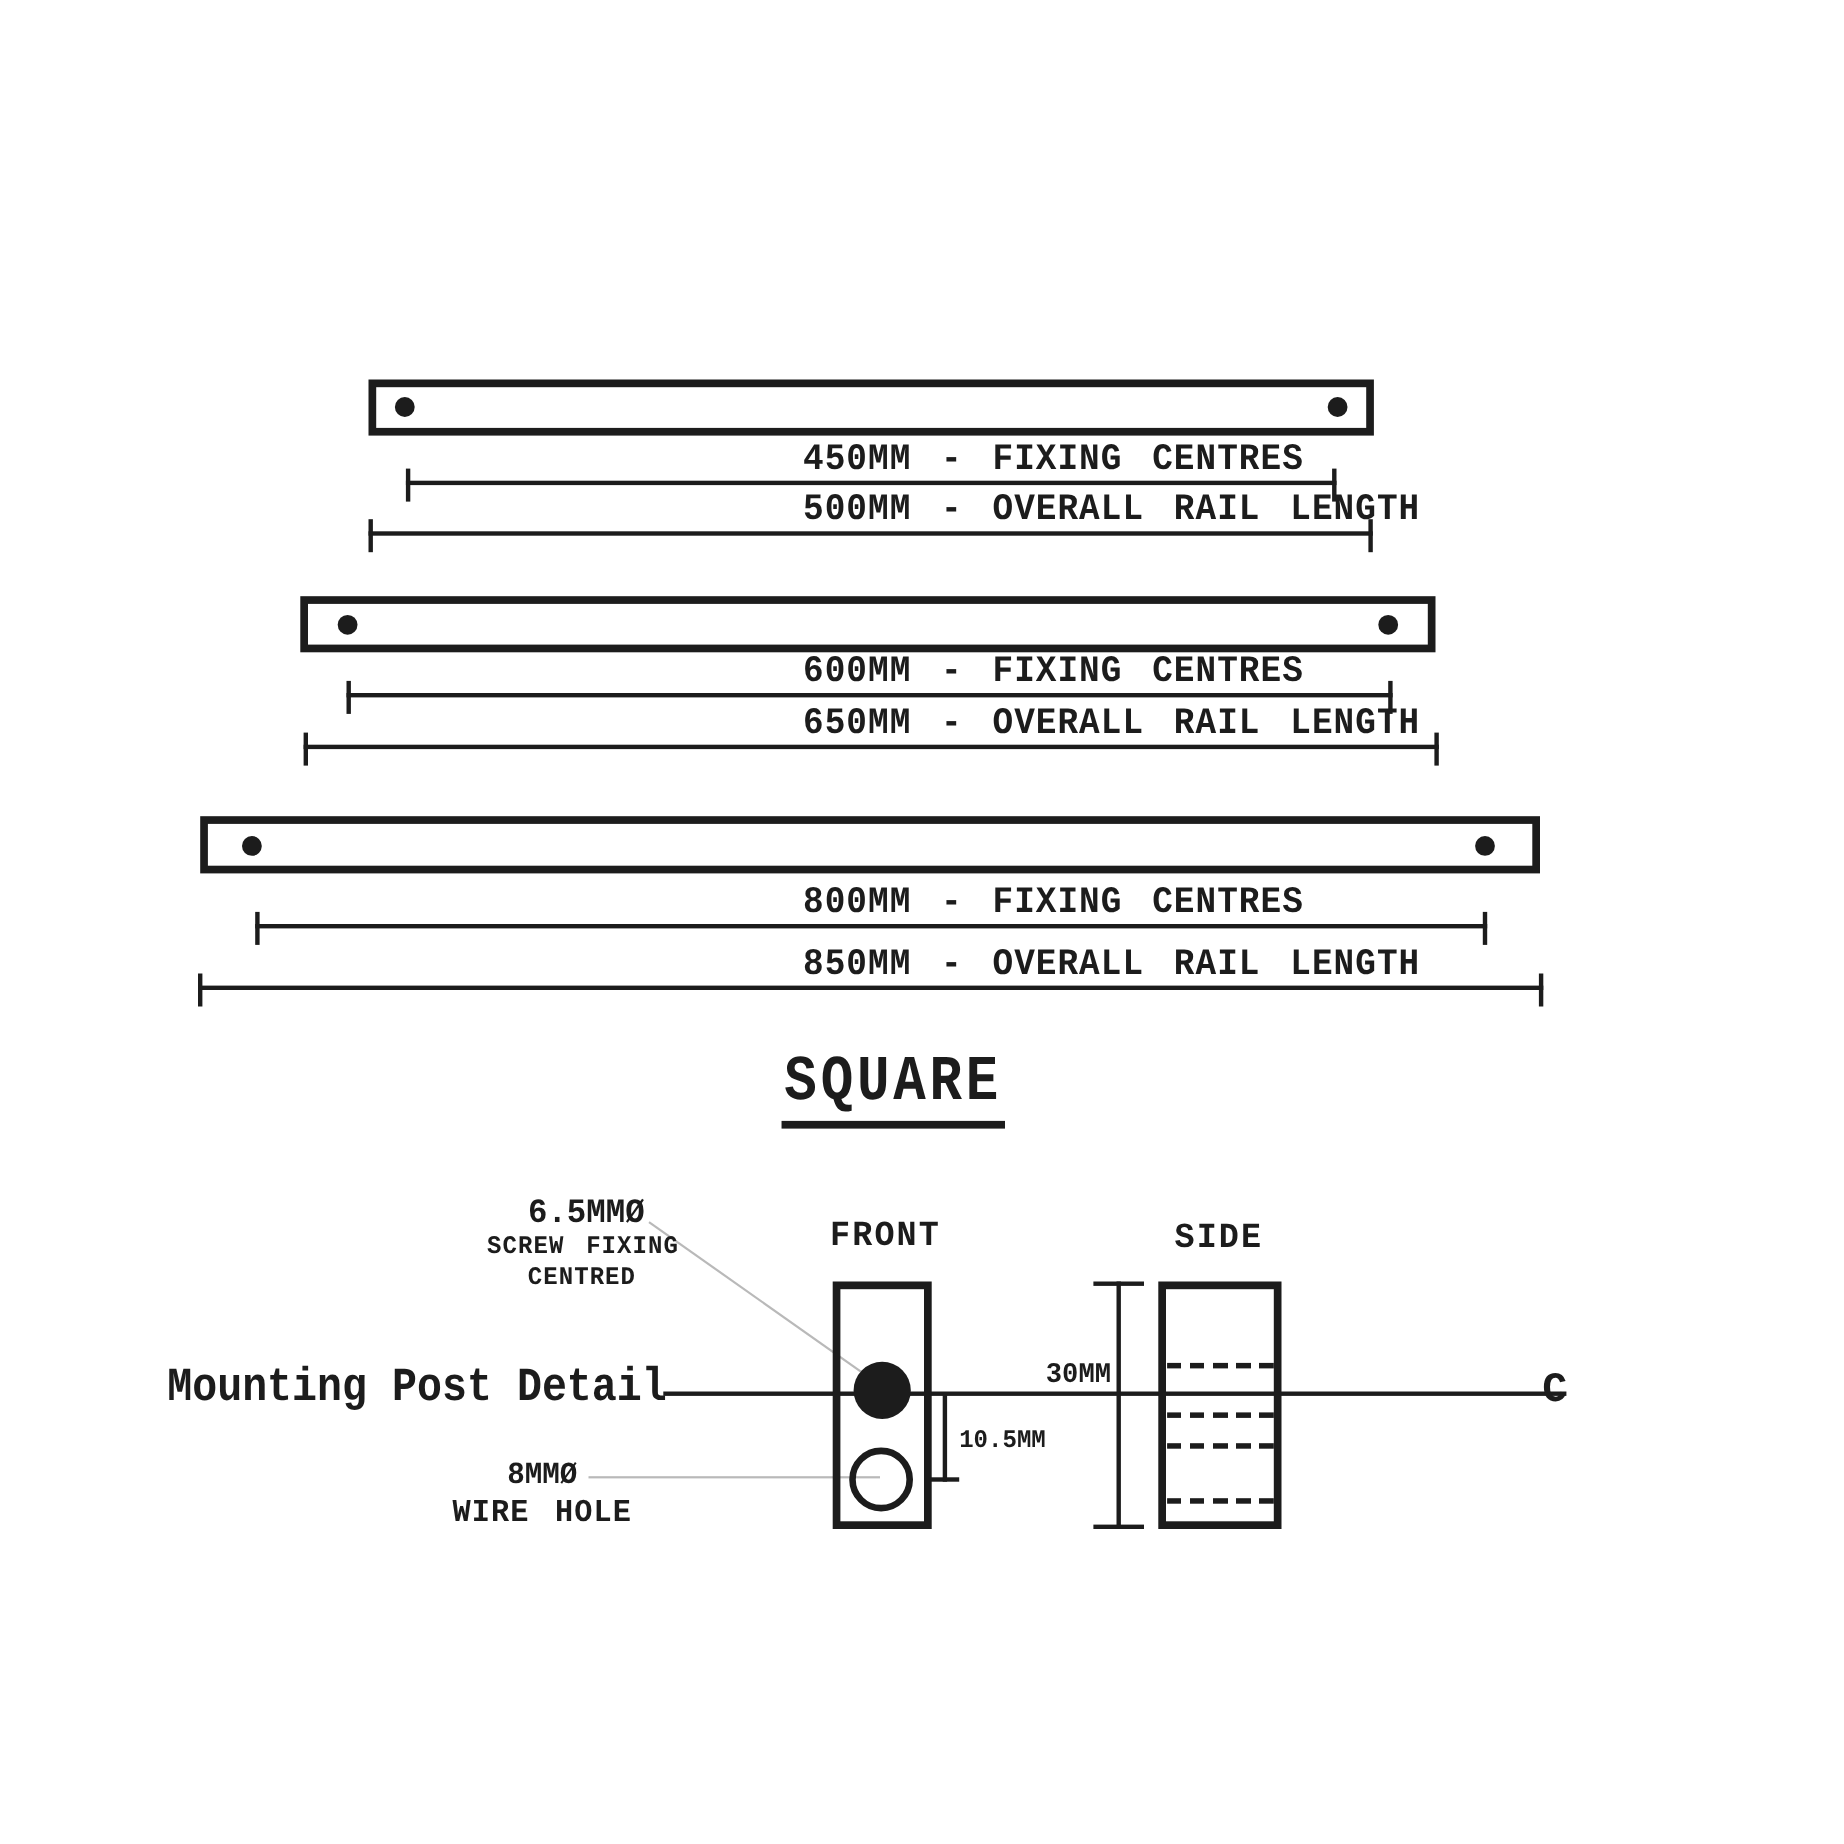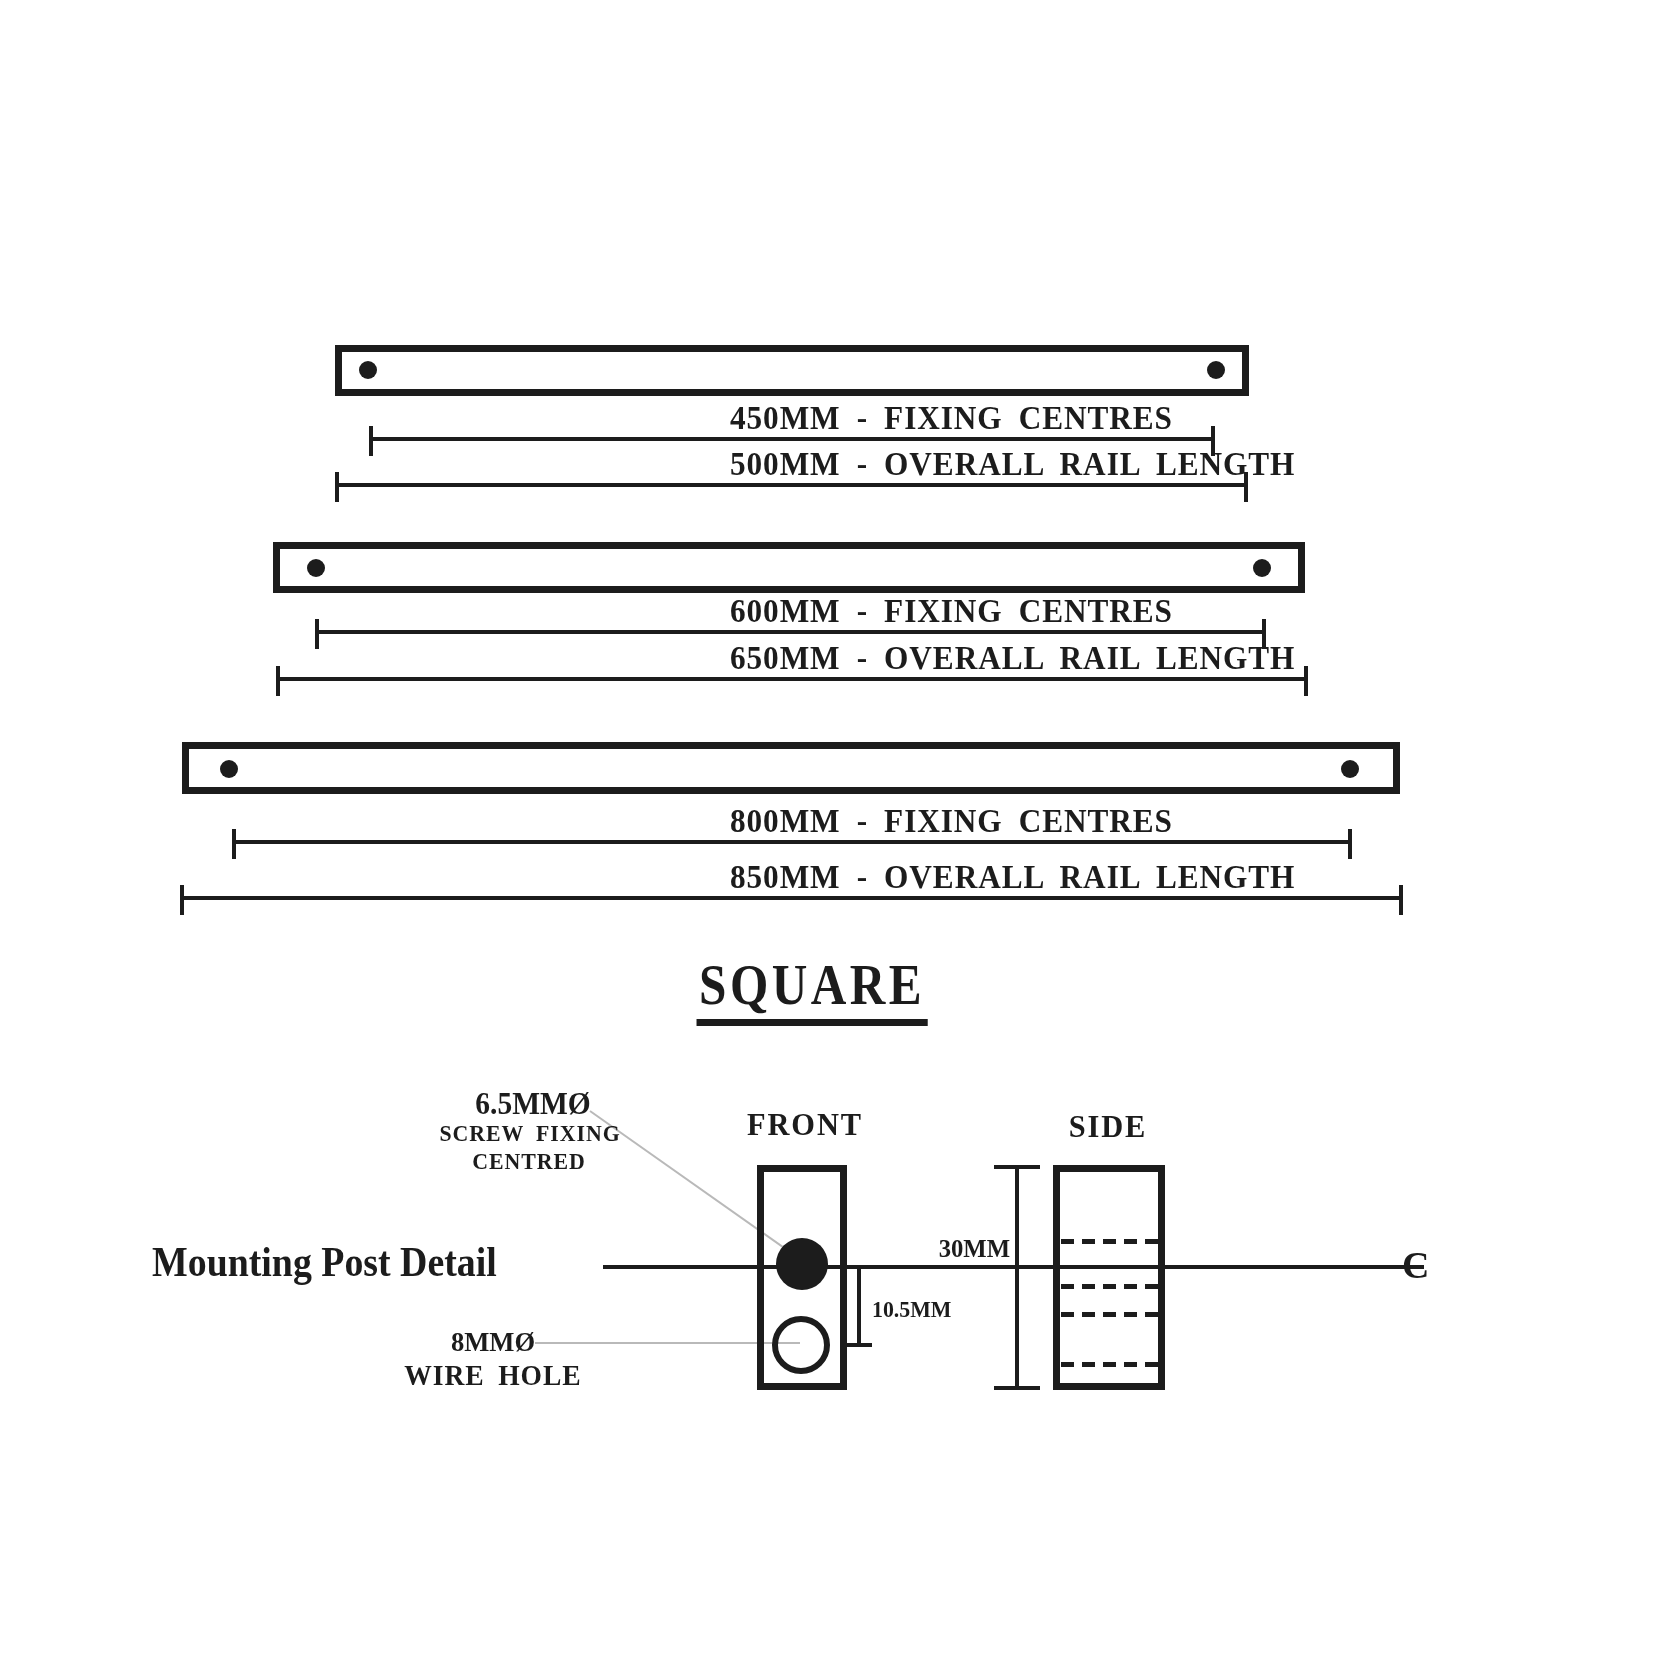--- a/index.html
+++ b/index.html
@@ -2,21 +2,21 @@
 <html><head>
 <meta charset="utf-8">
 <style>
   :root{
     --ink:#1c1c1c;
     --leader:#b9b9b9;
   }
   html,body{margin:0;padding:0;background:#ffffff;}
   .canvas{
     position:relative;width:1676px;height:1676px;background:#ffffff;overflow:hidden;
-    font-family:Liberation Serif, serif;color:var(--ink);
+    font-family:Liberation Mono, monospace;color:var(--ink);
   }
   
   .rail{position:absolute;box-sizing:border-box;border:7px solid var(--ink);background:#fff;}
   .rail1{left:335px;top:345px;width:914px;height:51px;}
   .rail2{left:273px;top:542px;width:1032px;height:51px;}
   .rail3{left:182px;top:742px;width:1218px;height:52px;}
   .hole{position:absolute;width:18px;height:18px;border-radius:50%;background:var(--ink);}
   
   .dim{position:absolute;height:0;border-top:4px solid var(--ink);}
   .dim::before,.dim::after{content:"";position:absolute;width:4px;height:30px;top:-15px;background:var(--ink);}

